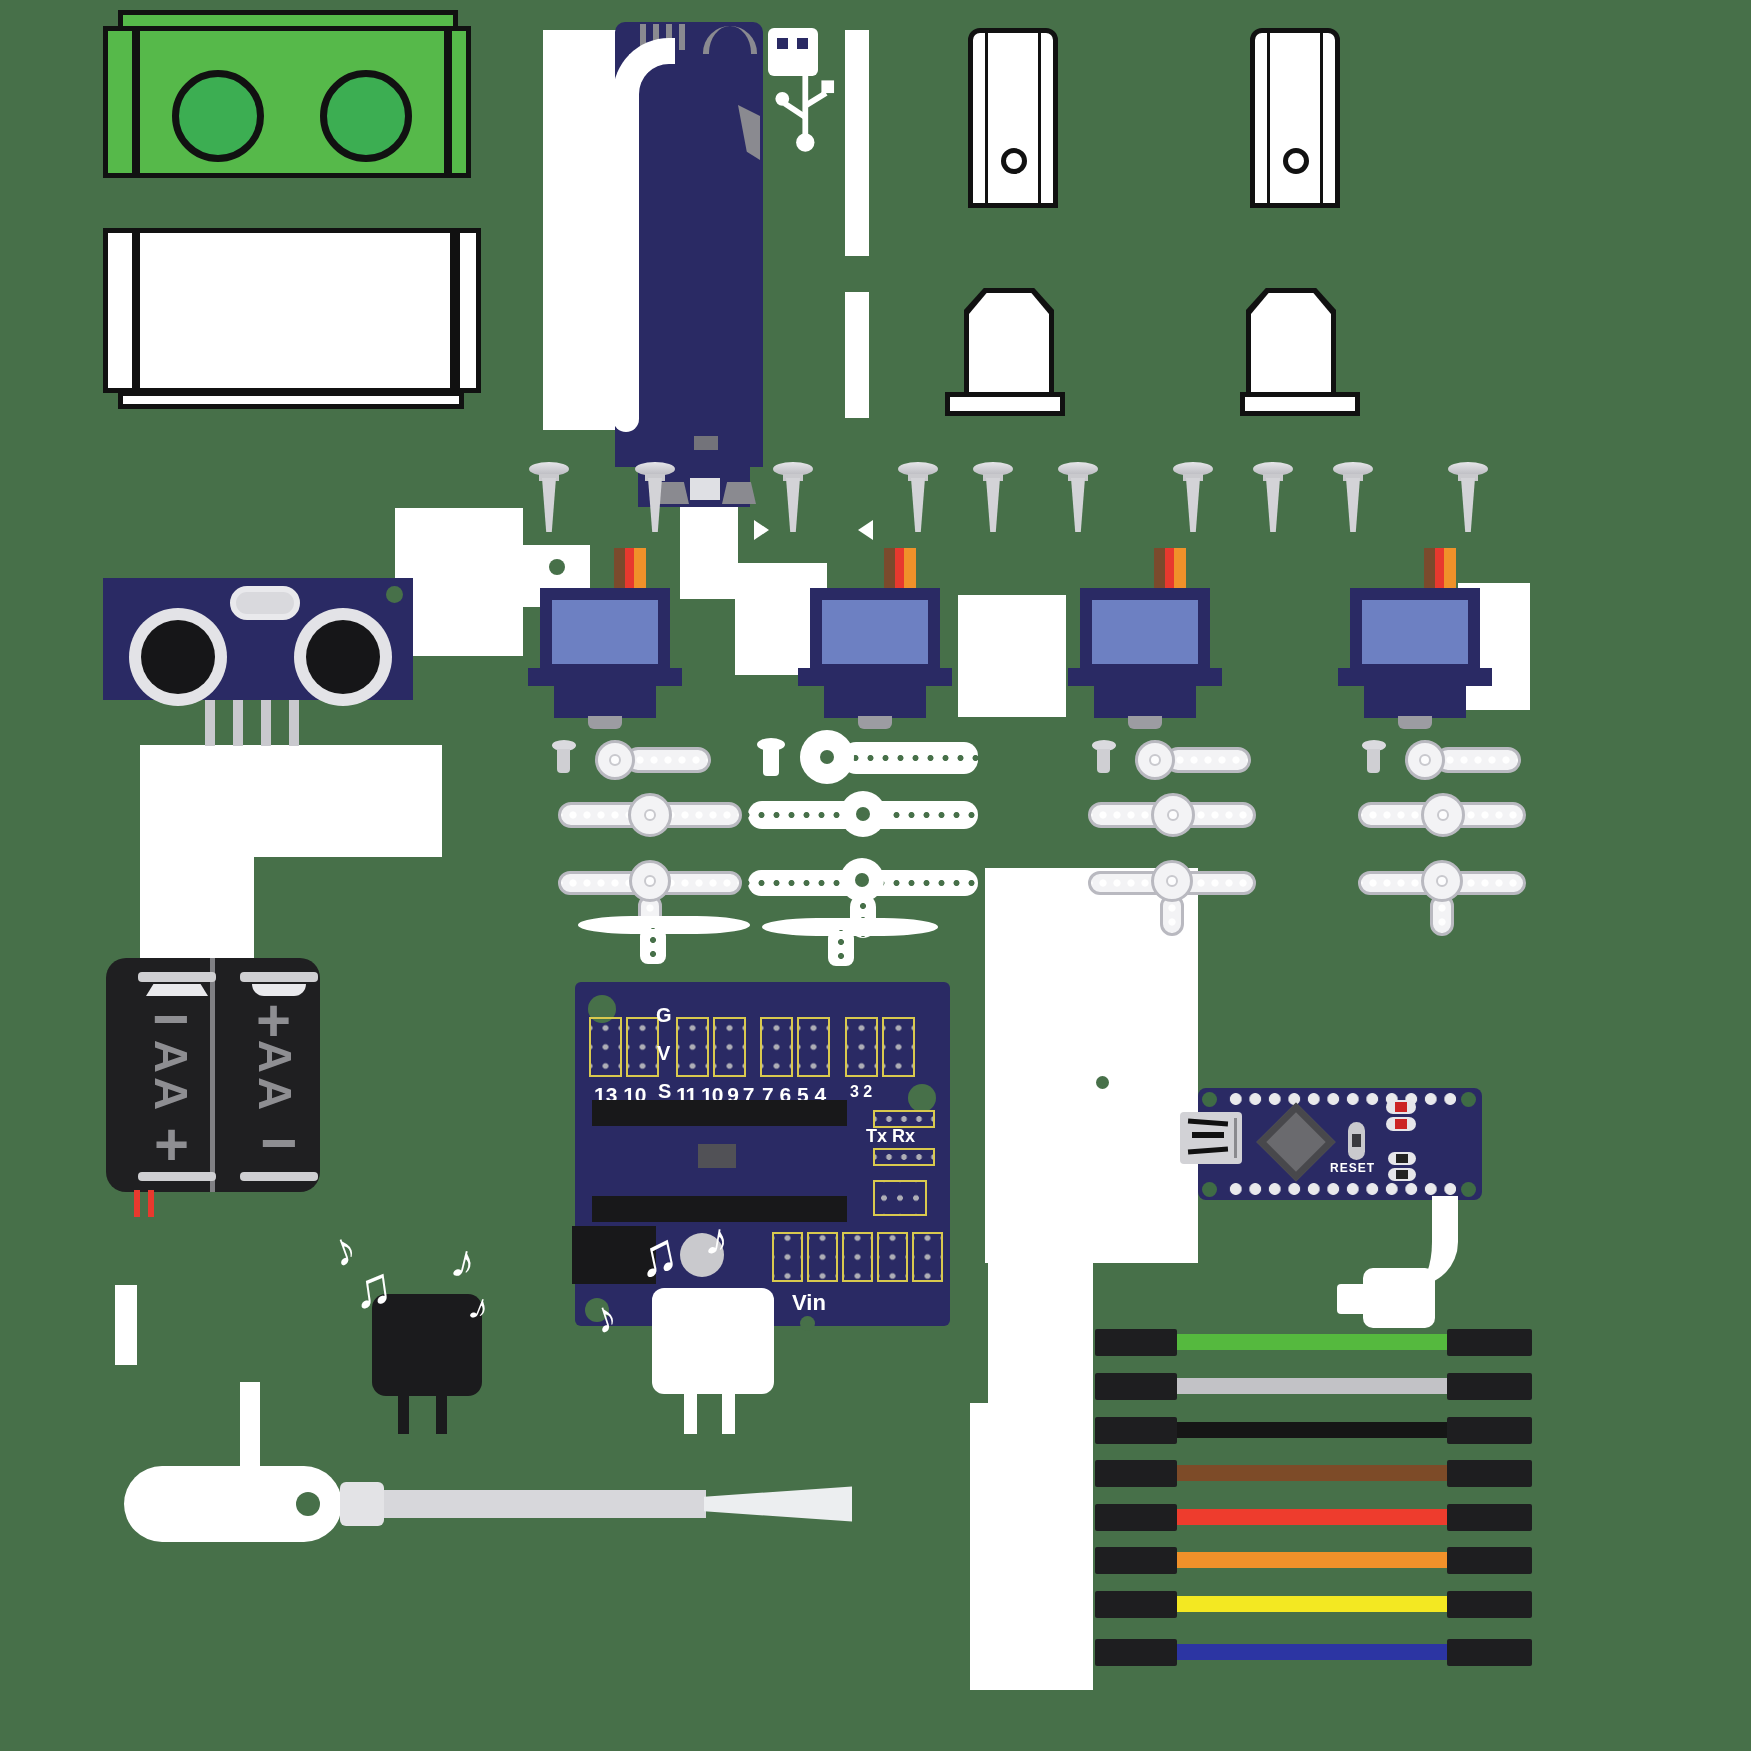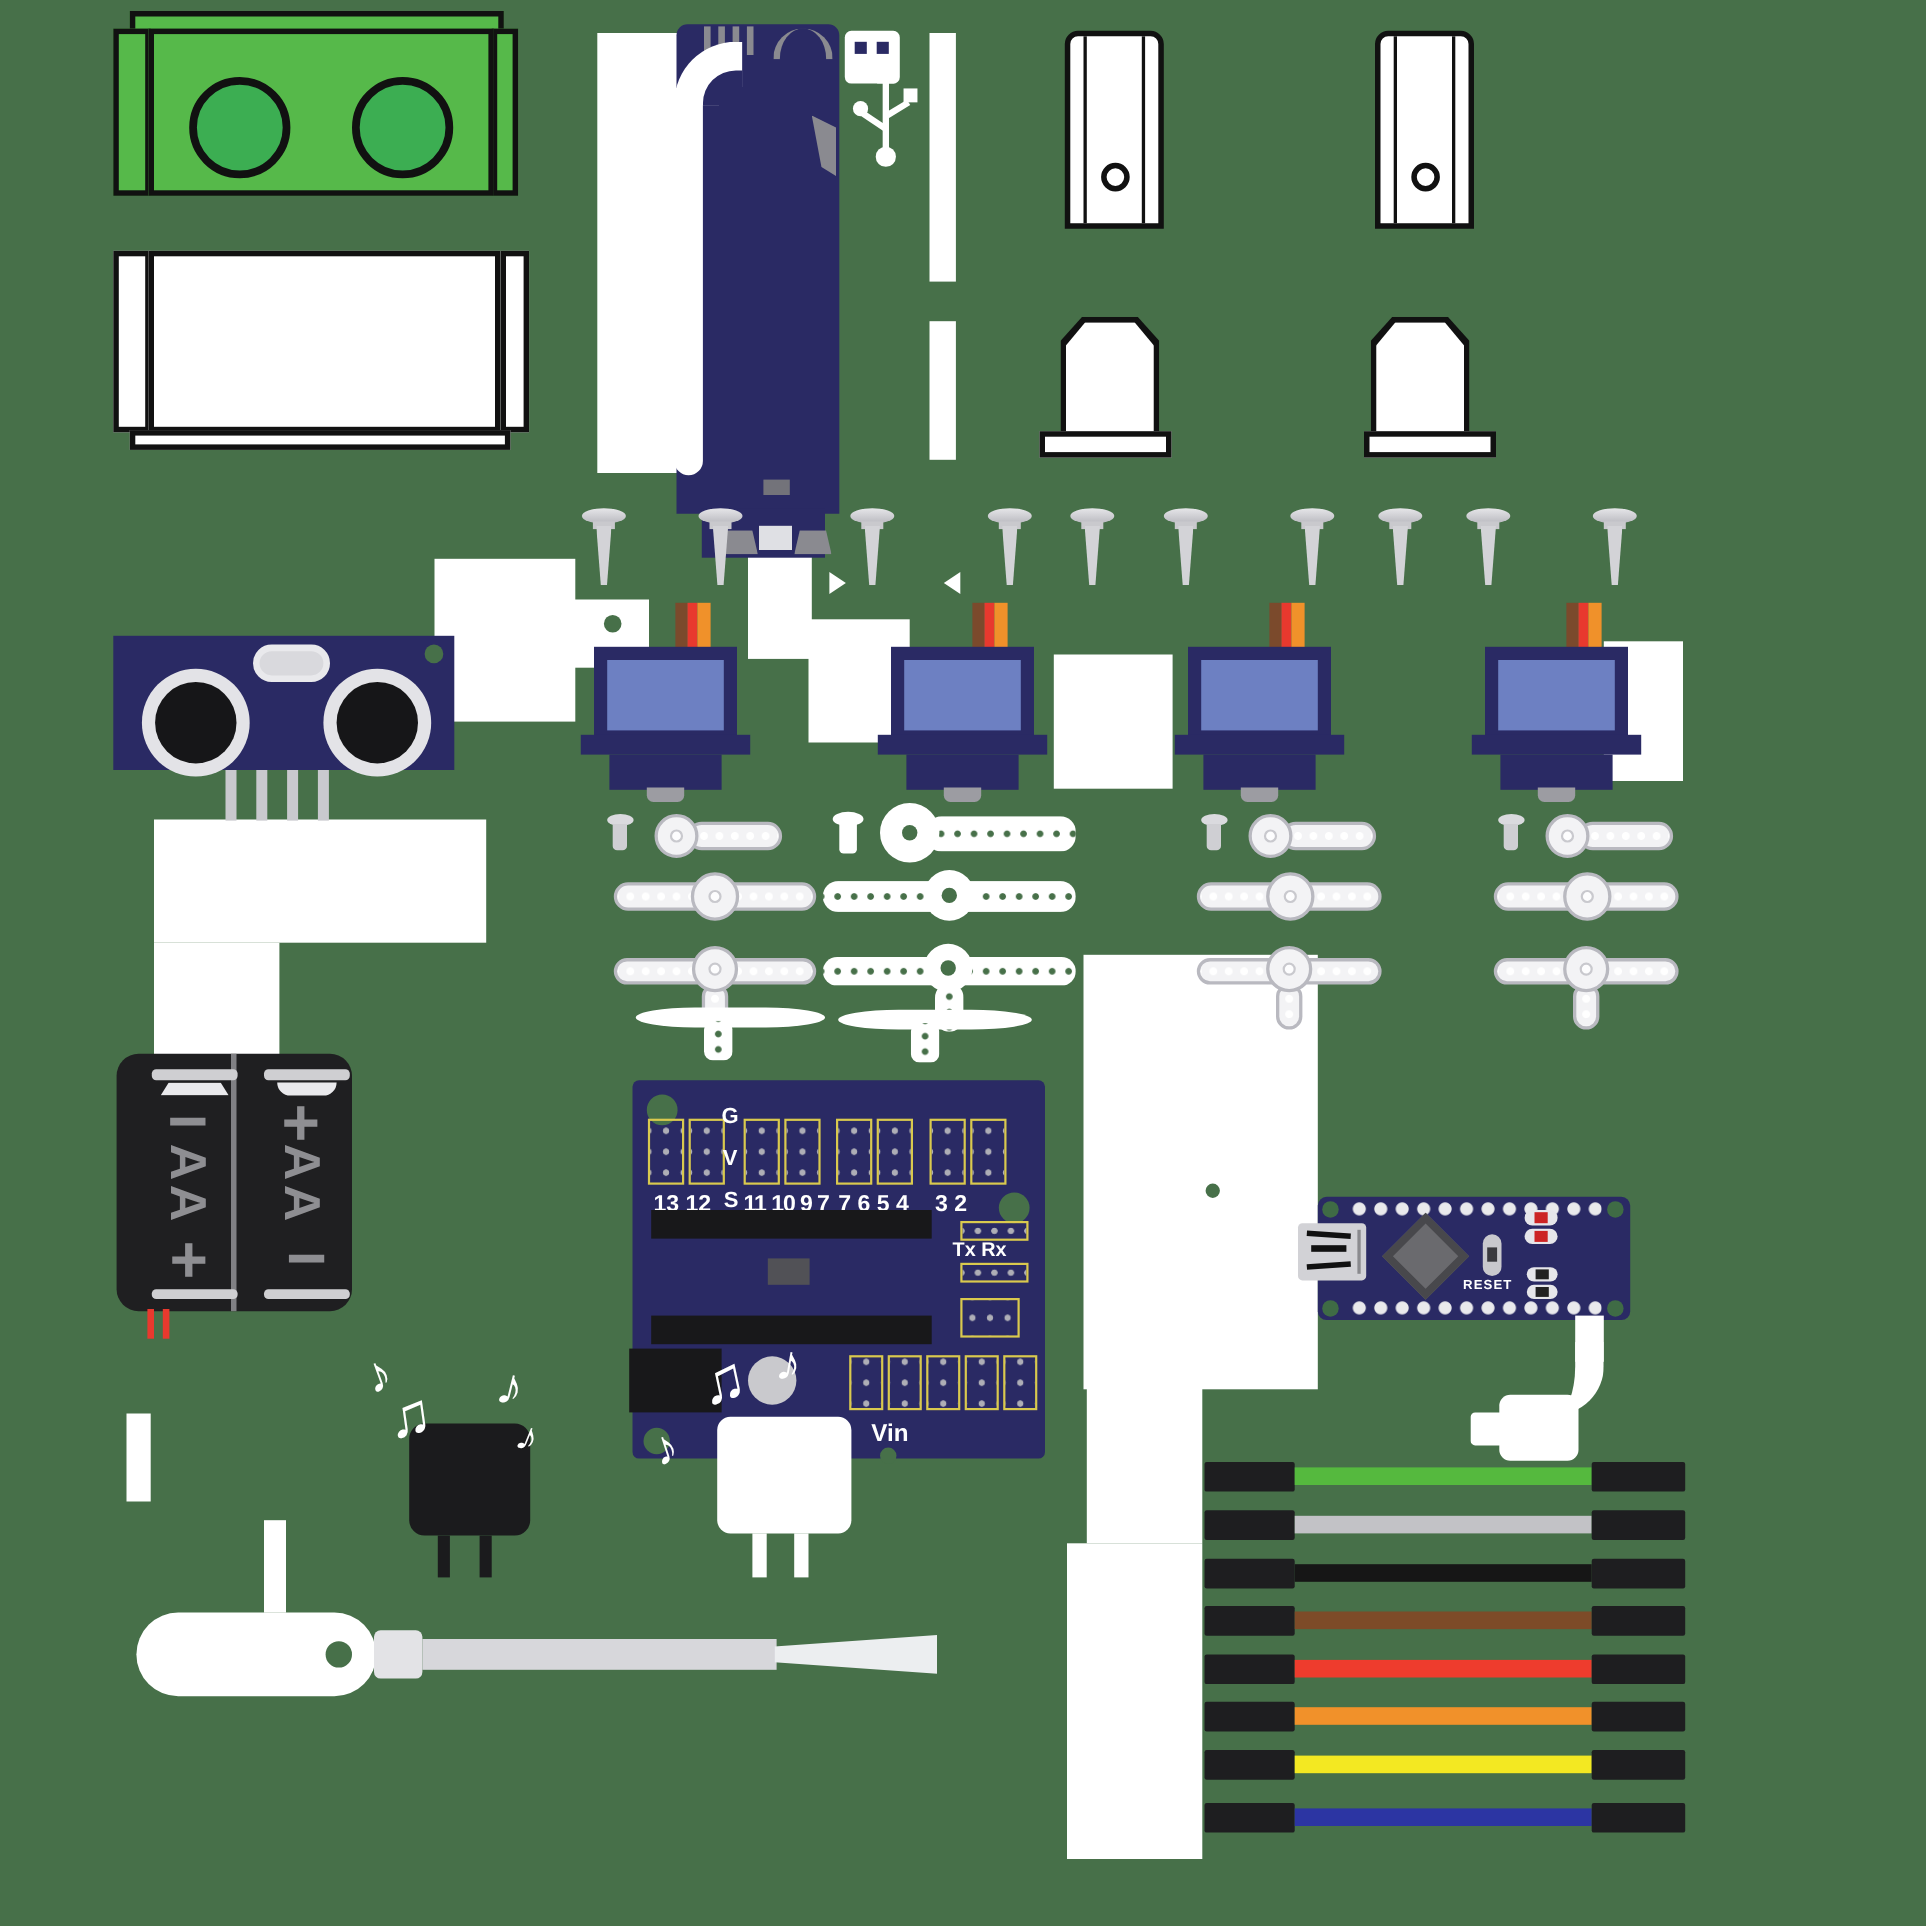--- a/index.html
+++ b/index.html
@@ -369,24 +369,24 @@
     <div class="pinblock" style="left:626px;top:1017px;width:33px;height:60px"></div>
     <div class="pinblock" style="left:676px;top:1017px;width:33px;height:60px"></div>
     <div class="pinblock" style="left:713px;top:1017px;width:33px;height:60px"></div>
     <div class="pinblock" style="left:760px;top:1017px;width:33px;height:60px"></div>
     <div class="pinblock" style="left:797px;top:1017px;width:33px;height:60px"></div>
     <div class="pinblock" style="left:845px;top:1017px;width:33px;height:60px"></div>
     <div class="pinblock" style="left:882px;top:1017px;width:33px;height:60px"></div>
     <span class="abs boardtxt" style="left:656px;top:1004px;font-size:20px">G</span>
     <span class="abs boardtxt" style="left:657px;top:1042px;font-size:20px">V</span>
     <span class="abs boardtxt" style="left:658px;top:1080px;font-size:20px">S</span>
-    <span class="abs boardtxt" style="left:594px;top:1083px;font-size:21px">13 12</span>
+    <span class="abs boardtxt" style="left:594px;top:1083px;font-size:21px">13 10</span>
     <span class="abs boardtxt" style="left:676px;top:1083px;font-size:21px;letter-spacing:-1px">11 10 9 7</span>
     <span class="abs boardtxt" style="left:762px;top:1083px;font-size:21px">7 6 5 4</span>
-    <span class="abs boardtxt" style="left:850px;top:1083px;font-size:21px">3 2</span>
+    <span class="abs boardtxt" style="left:850px;top:1083px;font-size:16px">3 2</span>
 
     <div class="abs" style="left:592px;top:1100px;width:255px;height:26px;background:#18181a"></div>
     <div class="abs" style="left:592px;top:1196px;width:255px;height:26px;background:#18181a"></div>
     <div class="abs" style="left:698px;top:1144px;width:38px;height:24px;background:#515156"></div>
 
     <div class="pinblock" style="left:873px;top:1110px;width:62px;height:18px;background-size:15px 16px"></div>
     <span class="abs boardtxt" style="left:866px;top:1126px;font-size:18px">Tx Rx</span>
     <div class="pinblock" style="left:873px;top:1148px;width:62px;height:18px;background-size:15px 16px"></div>
     <div class="pinblock" style="left:873px;top:1180px;width:54px;height:36px"></div>
 

